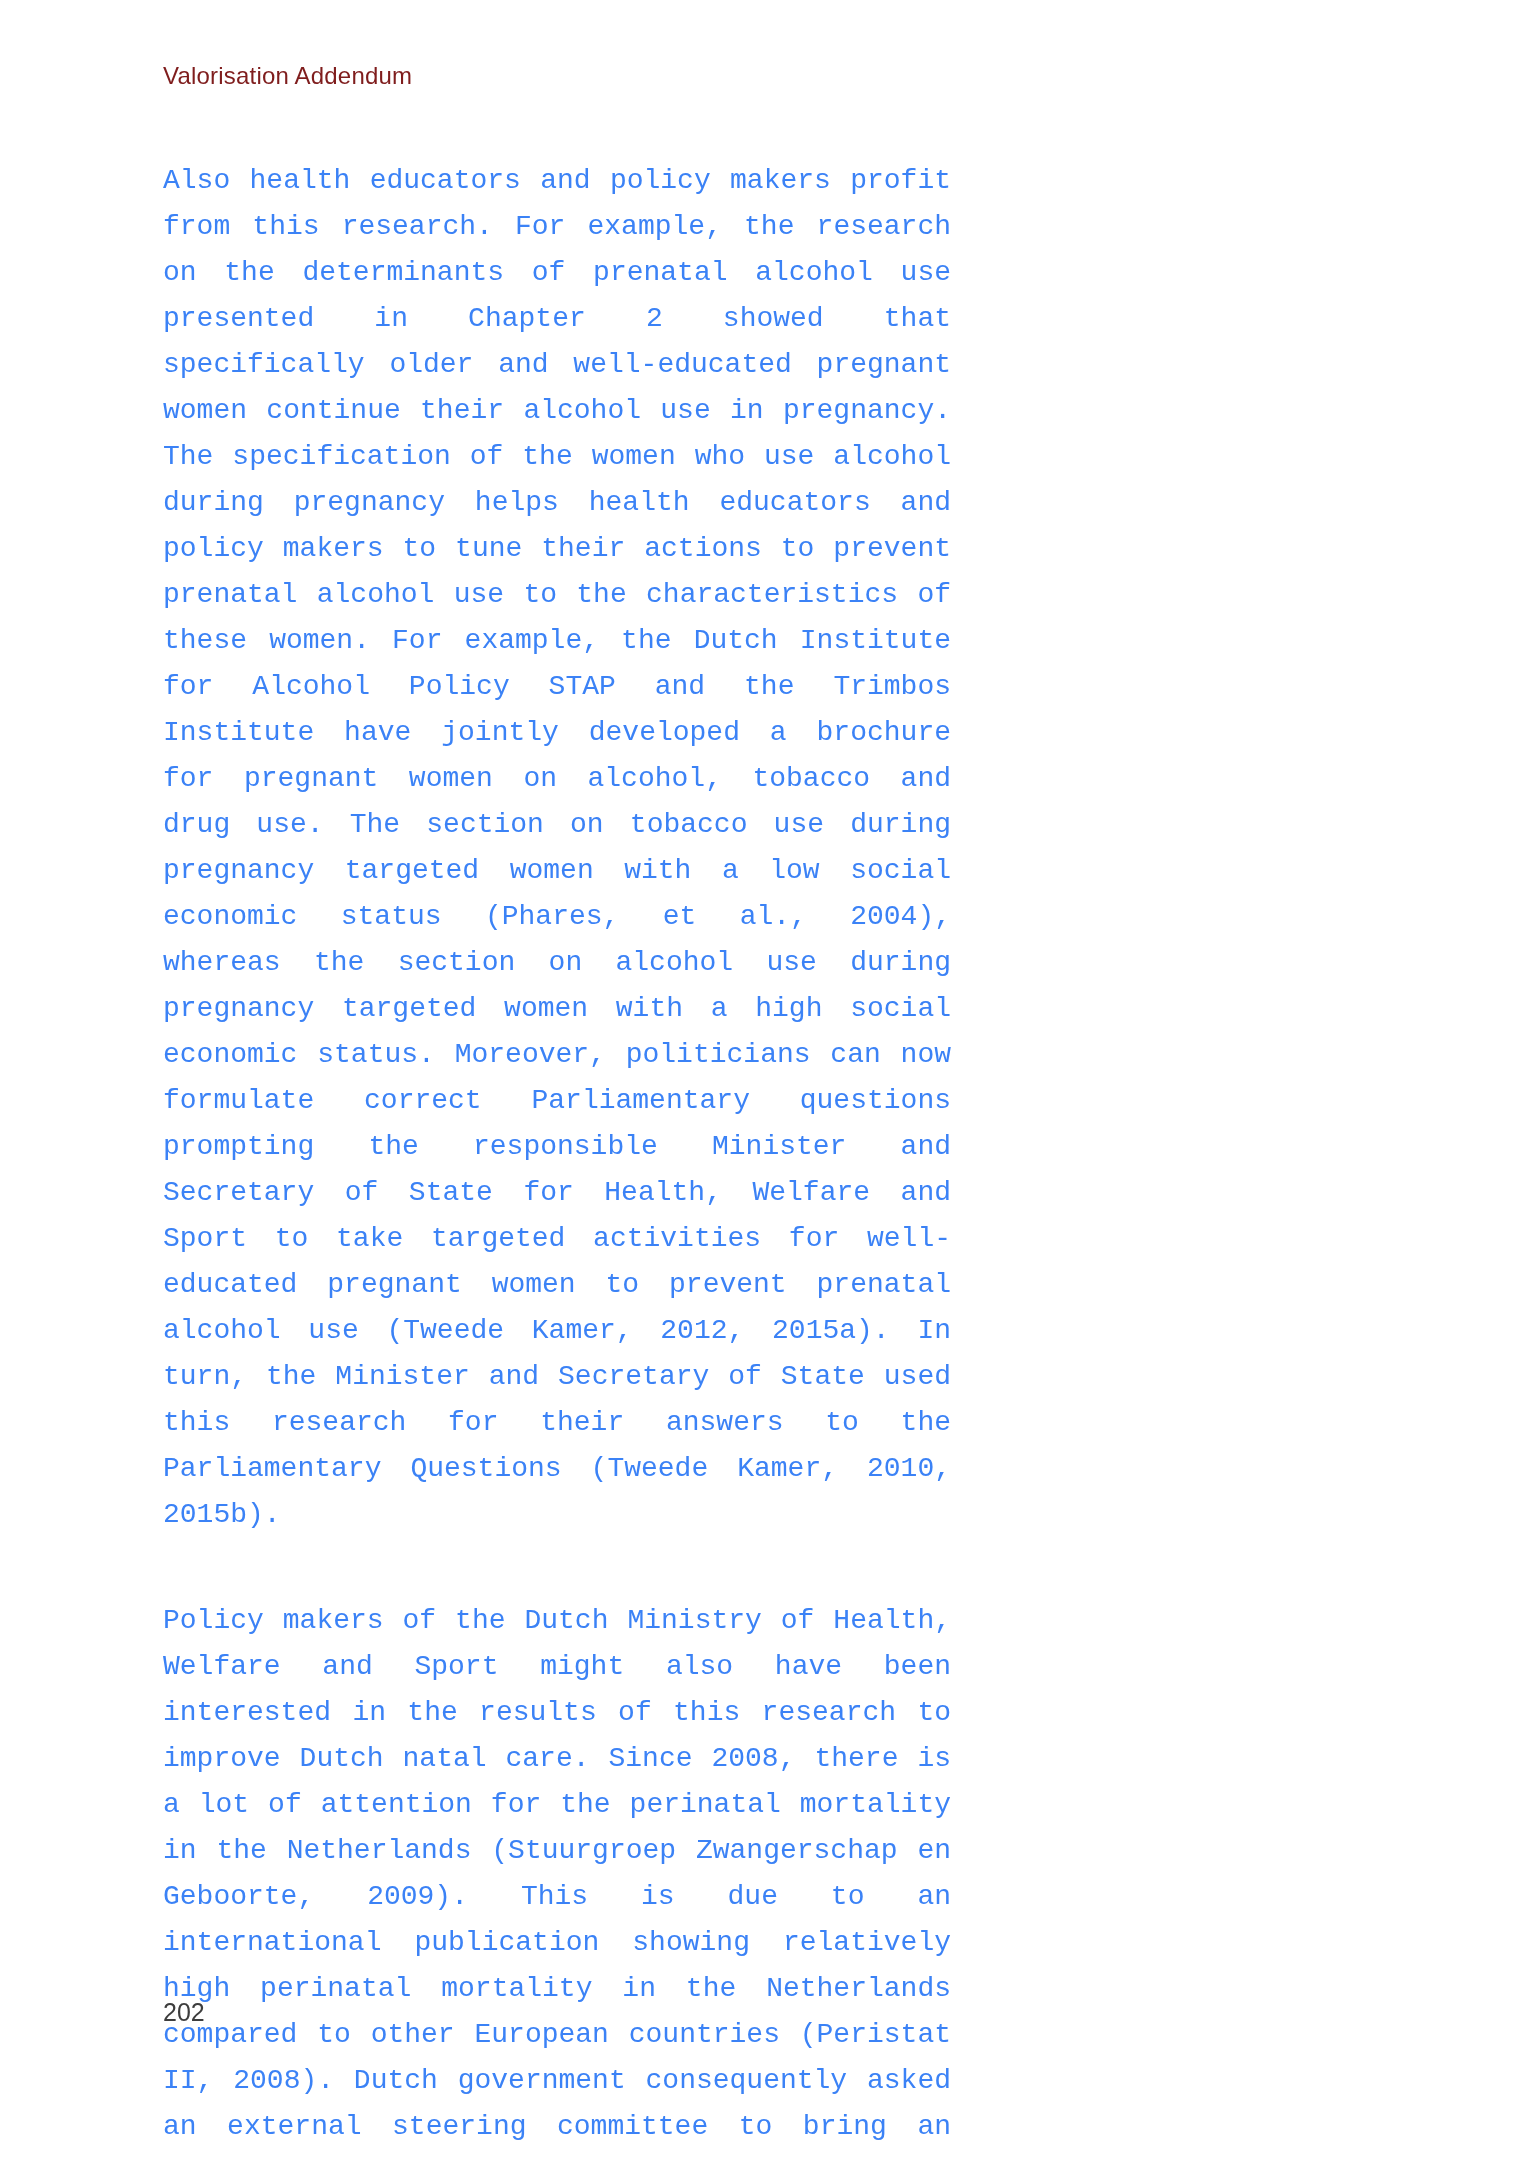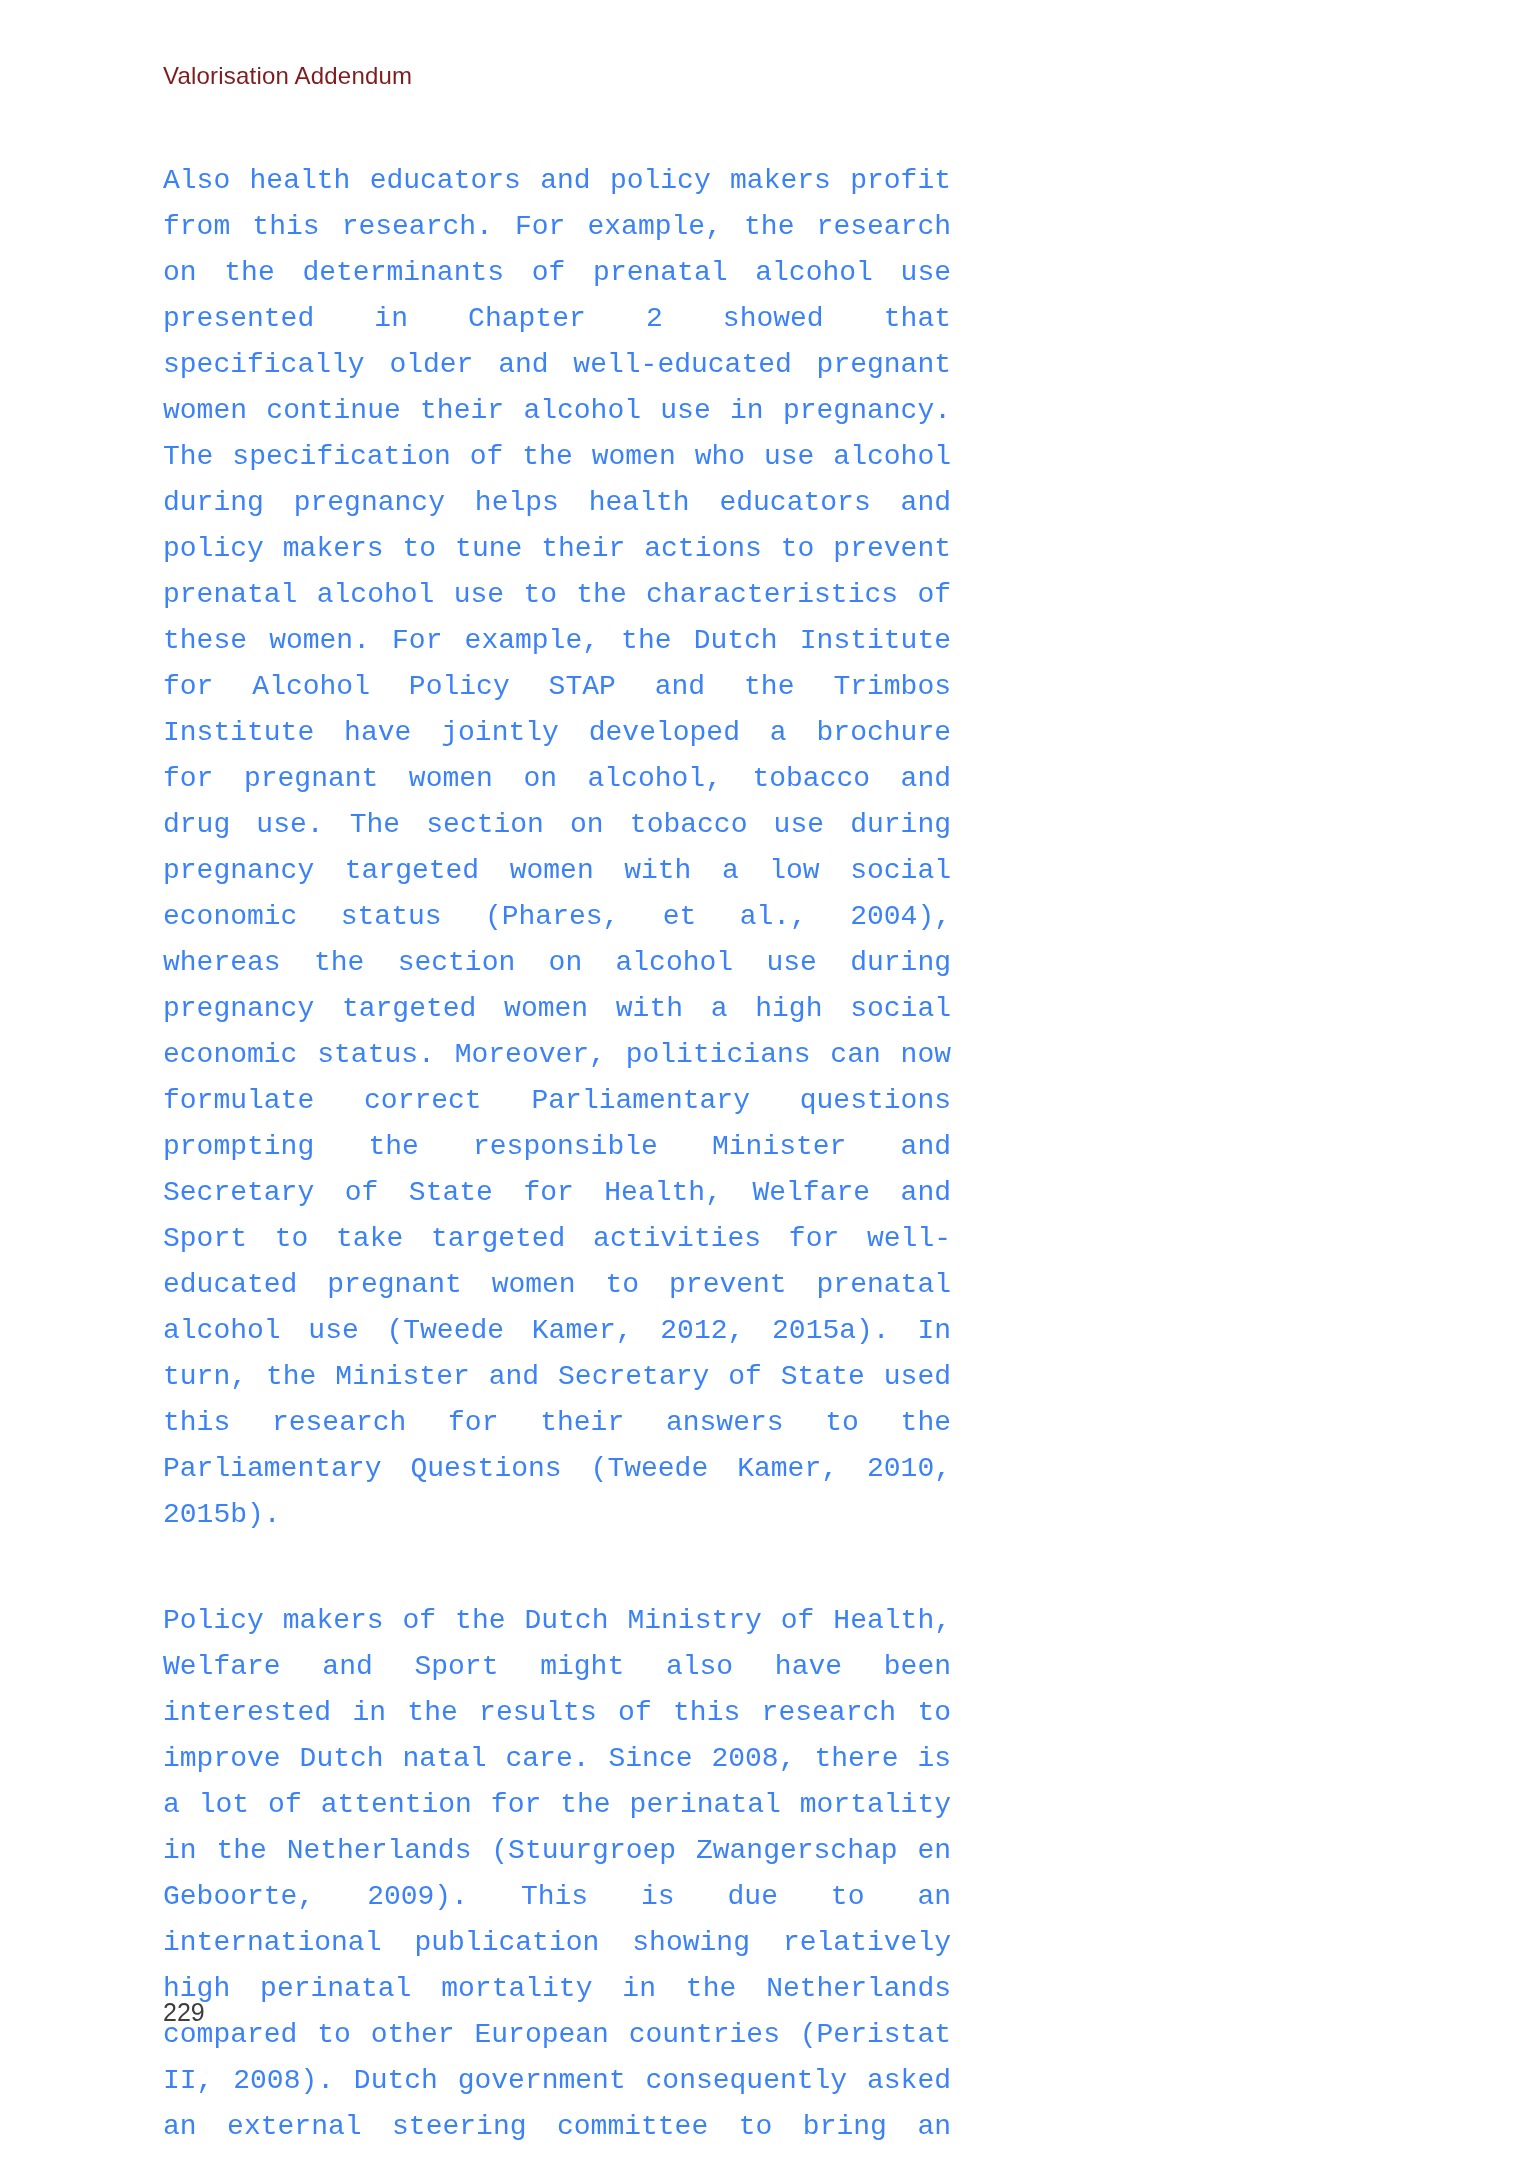--- a/index.html
+++ b/index.html
@@ -68,15 +68,15 @@
 
 <div class="page">
 
   <div class="running-header">Valorisation Addendum</div>
 
   <div class="body-text">
     <p class="para">Also health educators and policy makers profit from this research. For example, the research on the determinants of prenatal alcohol use presented in Chapter 2 showed that specifically older and well-educated pregnant women continue their alcohol use in pregnancy. The specification of the women who use alcohol during pregnancy helps health educators and policy makers to tune their actions to prevent prenatal alcohol use to the characteristics of these women. For example, the Dutch Institute for Alcohol Policy STAP and the Trimbos Institute have jointly developed a brochure for pregnant women on alcohol, tobacco and drug use. The section on tobacco use during pregnancy targeted women with a low social economic status (Phares, et al., 2004), whereas the section on alcohol use during pregnancy targeted women with a high social economic status. Moreover, politicians can now formulate correct Parliamentary questions prompting the responsible Minister and Secretary of State for Health, Welfare and Sport to take targeted activities for well-educated pregnant women to prevent prenatal alcohol use (Tweede Kamer, 2012, 2015a). In turn, the Minister and Secretary of State used this research for their answers to the Parliamentary Questions (Tweede Kamer, 2010, 2015b).</p>
     <p class="para">Policy makers of the Dutch Ministry of Health, Welfare and Sport might also have been interested in the results of this research to improve Dutch natal care. Since 2008, there is a lot of attention for the perinatal mortality in the Netherlands (Stuurgroep Zwangerschap en Geboorte, 2009). This is due to an international publication showing relatively high perinatal mortality in the Netherlands compared to other European countries (Peristat II, 2008). Dutch government consequently asked an external steering committee to bring an advice on optimizing the care during pregnancy and birth, in order to reduce, wherever possible, the perinatal mortality and morbidity. In their advice, this committee stressed the necessity to provide clear and unambiguous information on lifestyle factors to support a pregnant woman to carry out her pregnancy as healthy and safe as possible (Stuurgroep Zwangerschap en Geboorte, 2009). The research presented in this dissertation might guide policy makers who need to realize this advice with respect to the lifestyle factor alcohol use during pregnancy.</p>
   </div>
 
-  <div class="page-number">229</div>
+  <div class="page-number">202</div>
 
 </div>
 
 </body></html>

